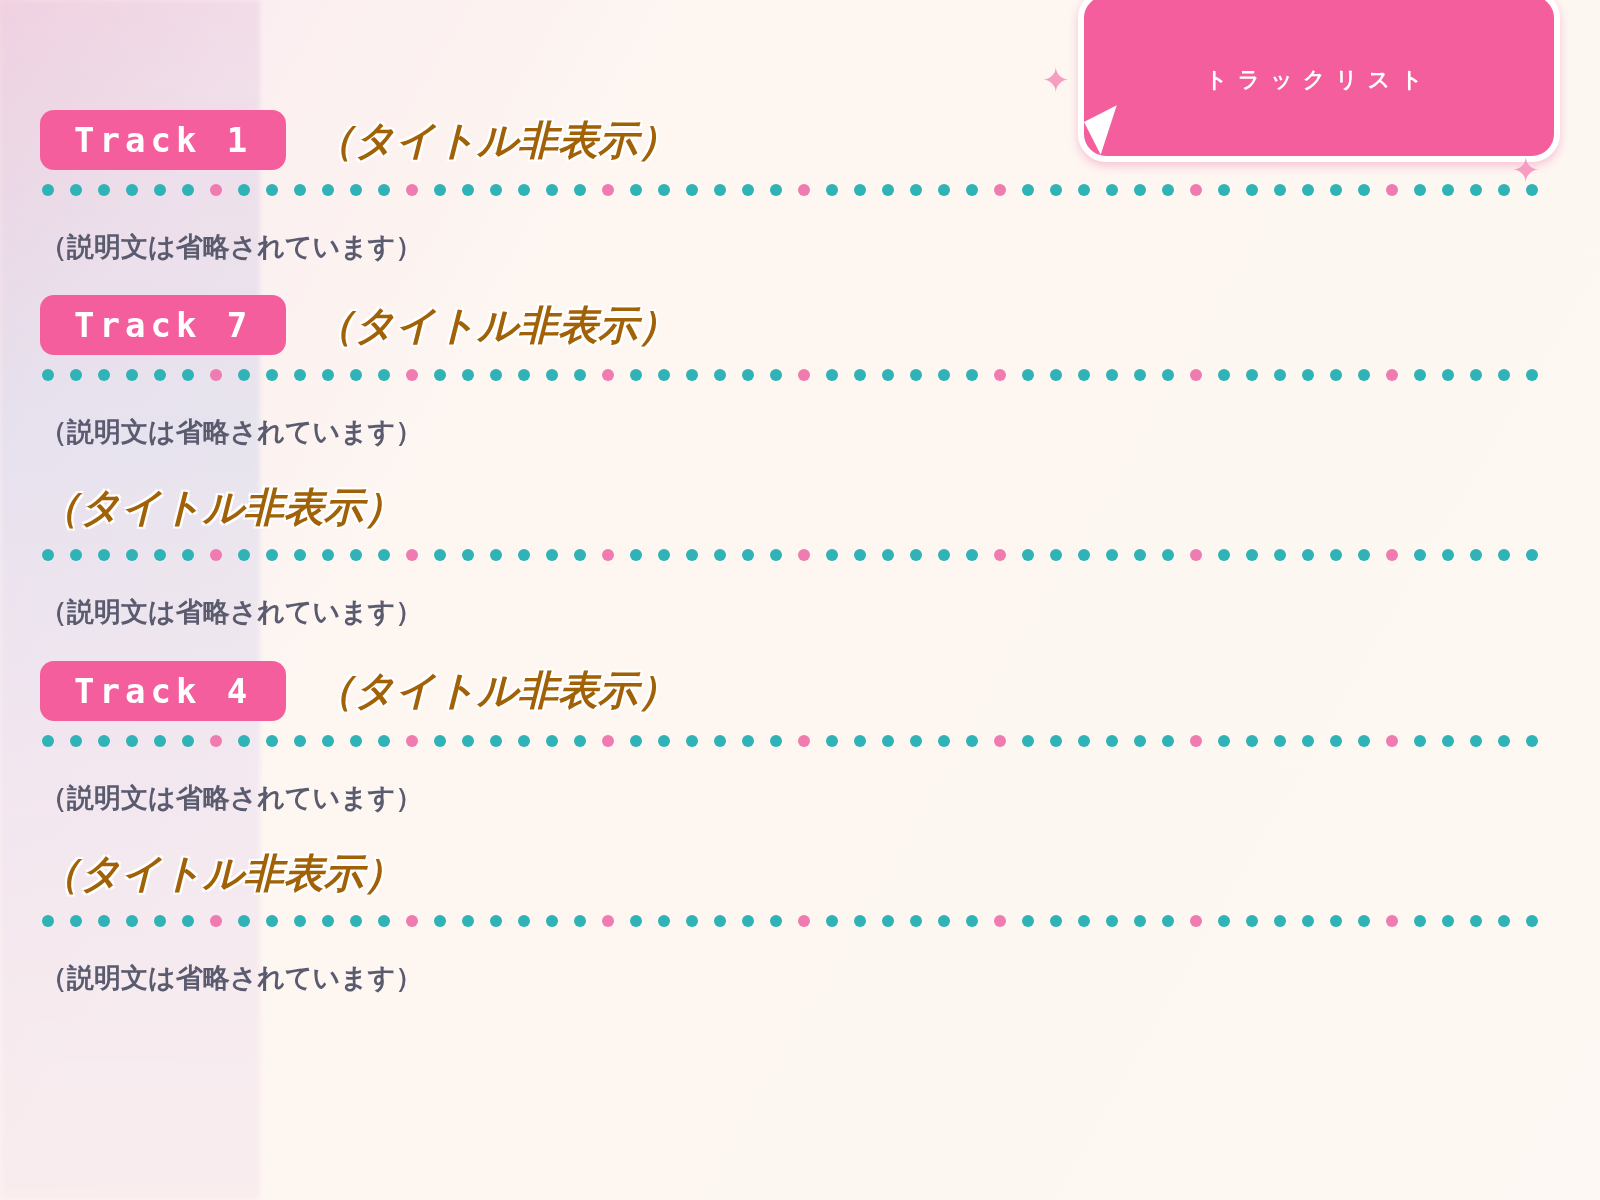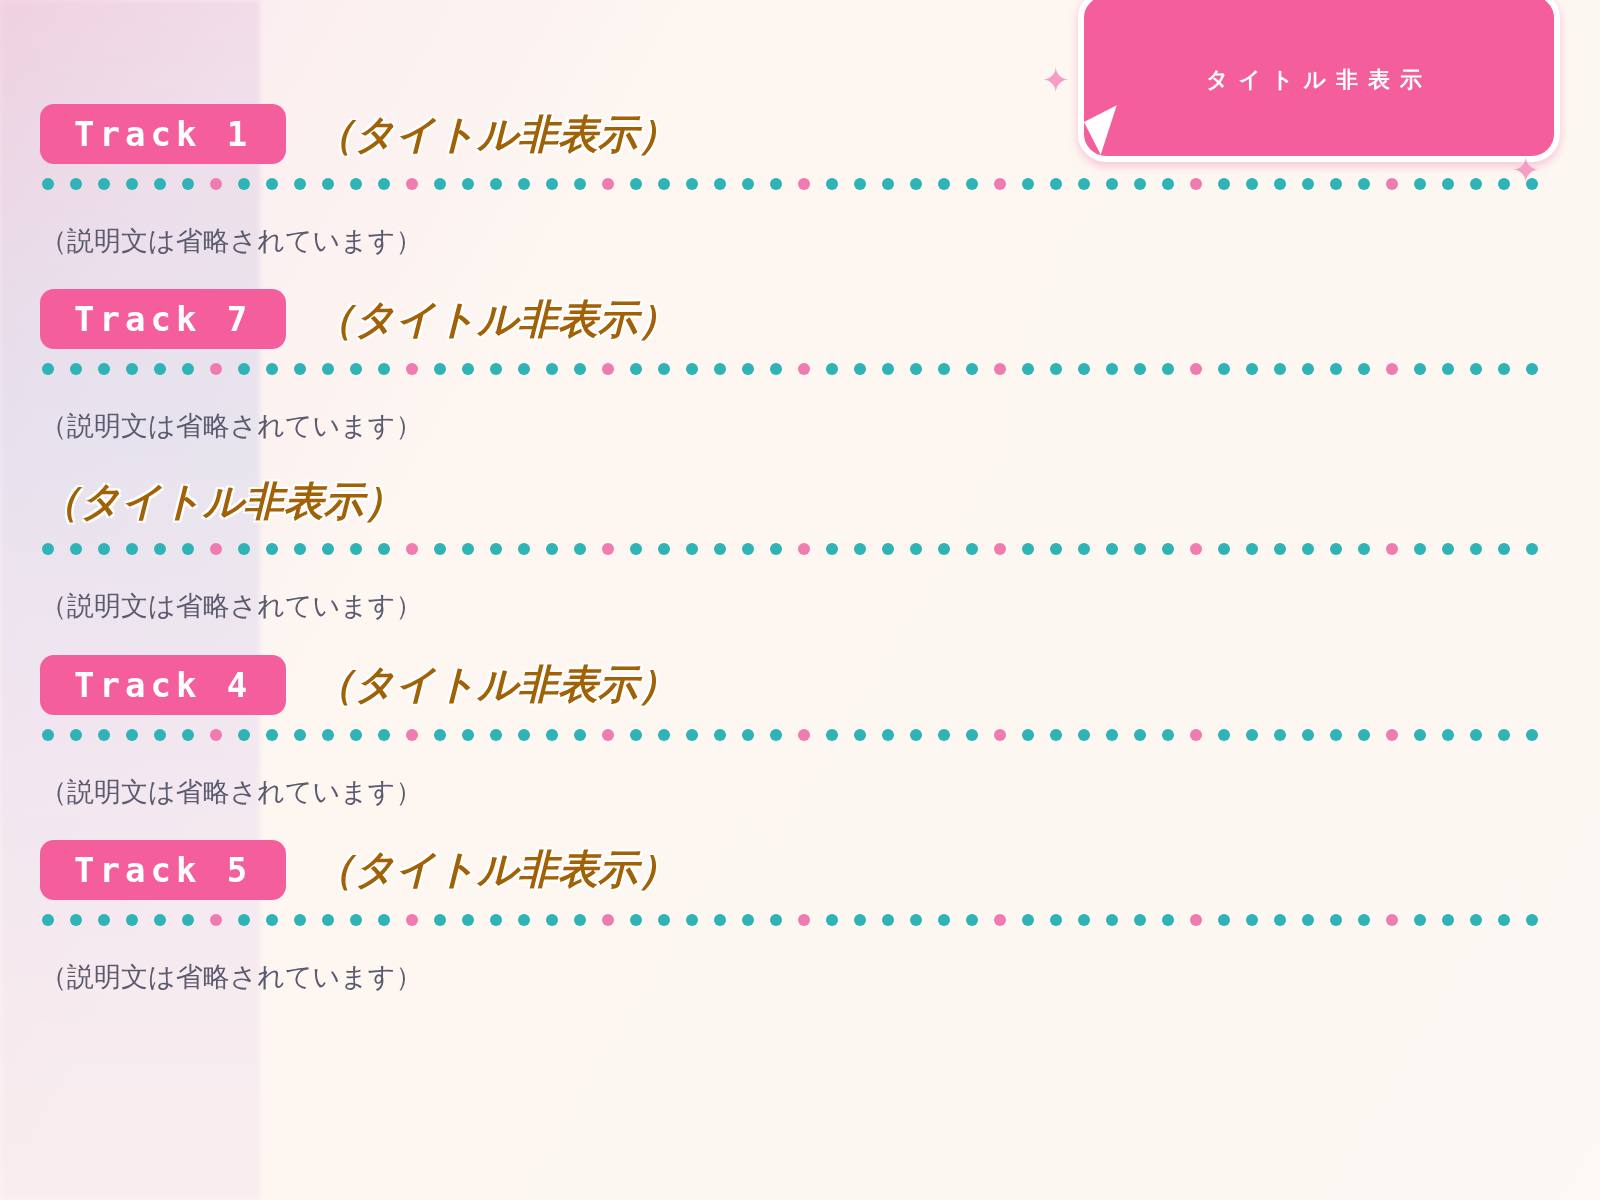--- a/index.html
+++ b/index.html
@@ -24,45 +24,45 @@
     content:"";position:absolute;left:-26px;bottom:8px;width:0;height:0;
     border:26px solid transparent;border-right-color:#fff;transform:rotate(18deg);
   }
   .header-title{
     font-family:"DejaVu Sans Mono",monospace;font-weight:bold;
     font-size:64px;color:#fff;letter-spacing:4px;line-height:1;
     text-shadow:0 3px 0 rgba(0,0,0,.08);
   }
   .header-sub{font-size:22px;color:#fff;letter-spacing:10px;margin-top:8px;font-weight:bold;}
   .sparkle{position:absolute;color:#f79cc2;font-size:34px;}
-  .tracks{position:absolute;left:40px;top:104px;width:1510px;}
+  .tracks{position:absolute;left:40px;top:110px;width:1510px;}
   .track{margin-bottom:22px;}
   .track-head{display:flex;align-items:center;gap:28px;margin-bottom:14px;}
   .badge{
     background:#f45e9c;color:#fff;border-radius:14px;
     font-family:"DejaVu Sans Mono",monospace;font-weight:bold;
     font-size:34px;letter-spacing:5px;padding:10px 34px;white-space:nowrap;
   }
   .title{
     font-size:40px;font-weight:bold;color:#a16207;
     text-shadow:-2px -2px 0 #fff,2px -2px 0 #fff,-2px 2px 0 #fff,2px 2px 0 #fff;
     font-style:italic;
   }
   .dots{display:flex;gap:16px;margin:6px 0 16px 2px;overflow:hidden;height:14px;}
   .dots i{flex:0 0 12px;height:12px;border-radius:50%;background:#2fb3b6;}
   .dots i:nth-child(7n){background:#f07bb0;}
-  .desc{font-size:27px;font-weight:normal;color:#5b5b70;line-height:1.6;max-width:1500px;}
+  .desc{font-size:27px;font-weight:bold;color:#5b5b70;line-height:1.6;max-width:1500px;}
 </style>
 </head>
 <body>
 
 <div class="side-art"></div>
 
 <div class="header-bubble">
-  <div class="header-sub">タイトル非表示</div>
+  <div class="header-sub">トラックリスト</div>
 </div>
 <span class="sparkle" style="top:60px;right:530px;">✦</span>
 <span class="sparkle" style="top:150px;right:60px;">✦</span>
 
 <div class="tracks">
     <div class="track">
       <div class="track-head">
         <span class="badge">Track 1</span>
         <span class="title">（タイトル非表示）</span>
       </div>
@@ -307,21 +307,20 @@
         <i></i>
         <i></i>
         <i></i>
         <i></i>
         <i></i>
       </div>
       <p class="desc">（説明文は省略されています）</p>
     </div>
     <div class="track">
       <div class="track-head">
-        <span class="badge">Track 5</span>
         <span class="title">（タイトル非表示）</span>
       </div>
       <div class="dots">
         <i></i>
         <i></i>
         <i></i>
         <i></i>
         <i></i>
         <i></i>
         <i></i>

